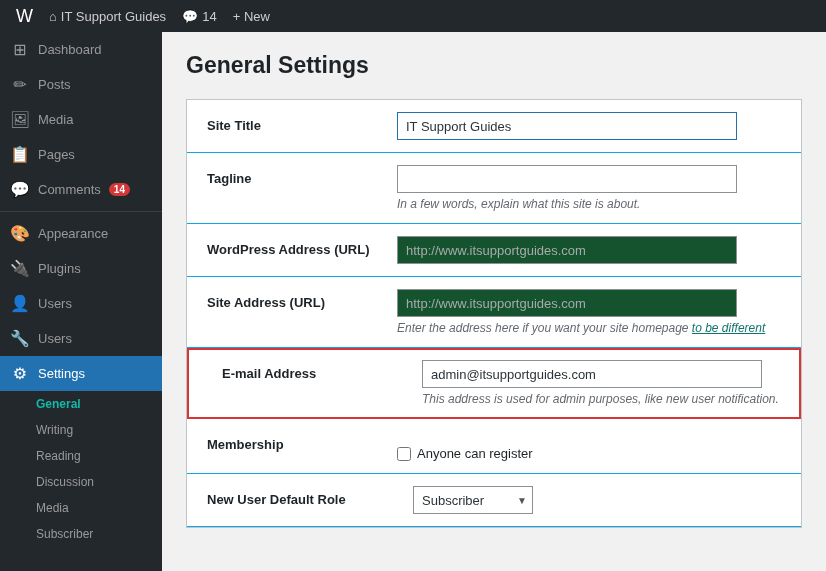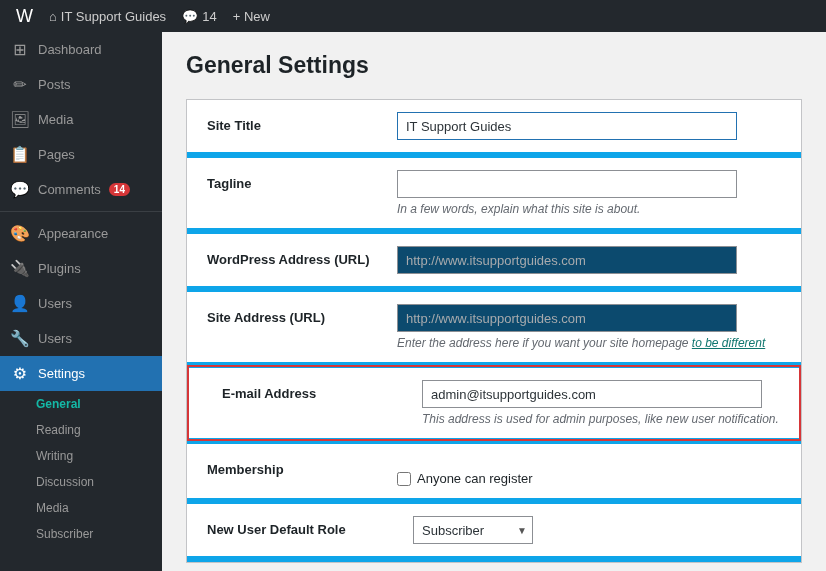--- a/index.html
+++ b/index.html
@@ -94,21 +94,21 @@
     .settings-form {
       background: #fff;
       border: 1px solid #c3c4c7;
       max-width: 680px;
     }
     .form-table {
       width: 100%;
       border-collapse: collapse;
     }
     .form-table tr {
-      border-bottom: 6px solid #0ea5e9;
+      border-bottom: 1px solid #0ea5e9;
     }
     .form-table th {
       width: 200px;
       padding: 15px 10px 15px 20px;
       text-align: left;
       font-weight: 600;
       color: #1d2327;
       vertical-align: top;
       padding-top: 18px;
     }
@@ -125,21 +125,21 @@
       color: #2c3338;
       background: #fff;
     }
     .form-input-url {
       width: 340px;
       border: 1px solid #8c8f94;
       padding: 4px 8px;
       font-size: 13px;
       height: 28px;
       color: #a7aaad;
-      background: #0c4a6e;
+      background: #14532d;
     }
     .field-description {
       color: #646970;
       font-size: 12px;
       margin-top: 4px;
       font-style: italic;
     }
     .field-description a { color: #0f766e; }
     .email-row {
       outline: 2px solid #d63638;
@@ -249,22 +249,22 @@
     <div class="menu-item">
       <span class="menu-icon">🔧</span>
       <span>Users</span>
     </div>
     <div class="menu-item active">
       <span class="menu-icon">⚙</span>
       <span>Settings</span>
     </div>
 
     <div class="submenu-item active">General</div>
+    <div class="submenu-item">Writing</div>
     <div class="submenu-item">Reading</div>
-    <div class="submenu-item">Writing</div>
     <div class="submenu-item">Discussion</div>
     <div class="submenu-item">Media</div>
     <div class="submenu-item">Subscriber</div>
   </div>
 
   <div id="main-content">
     <h1 class="page-title">General Settings</h1>
 
     <div class="settings-form">
       <table class="form-table">

